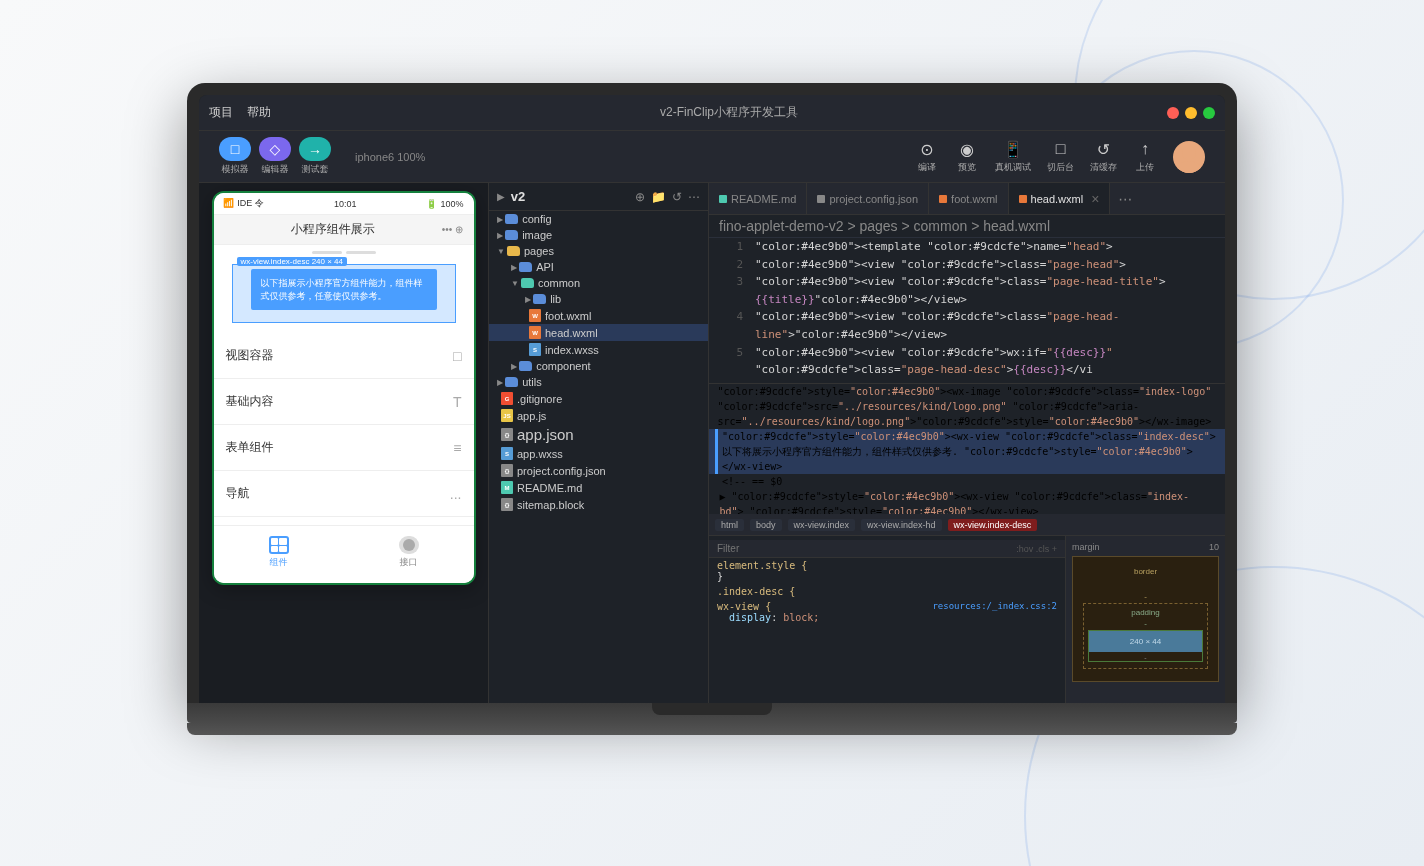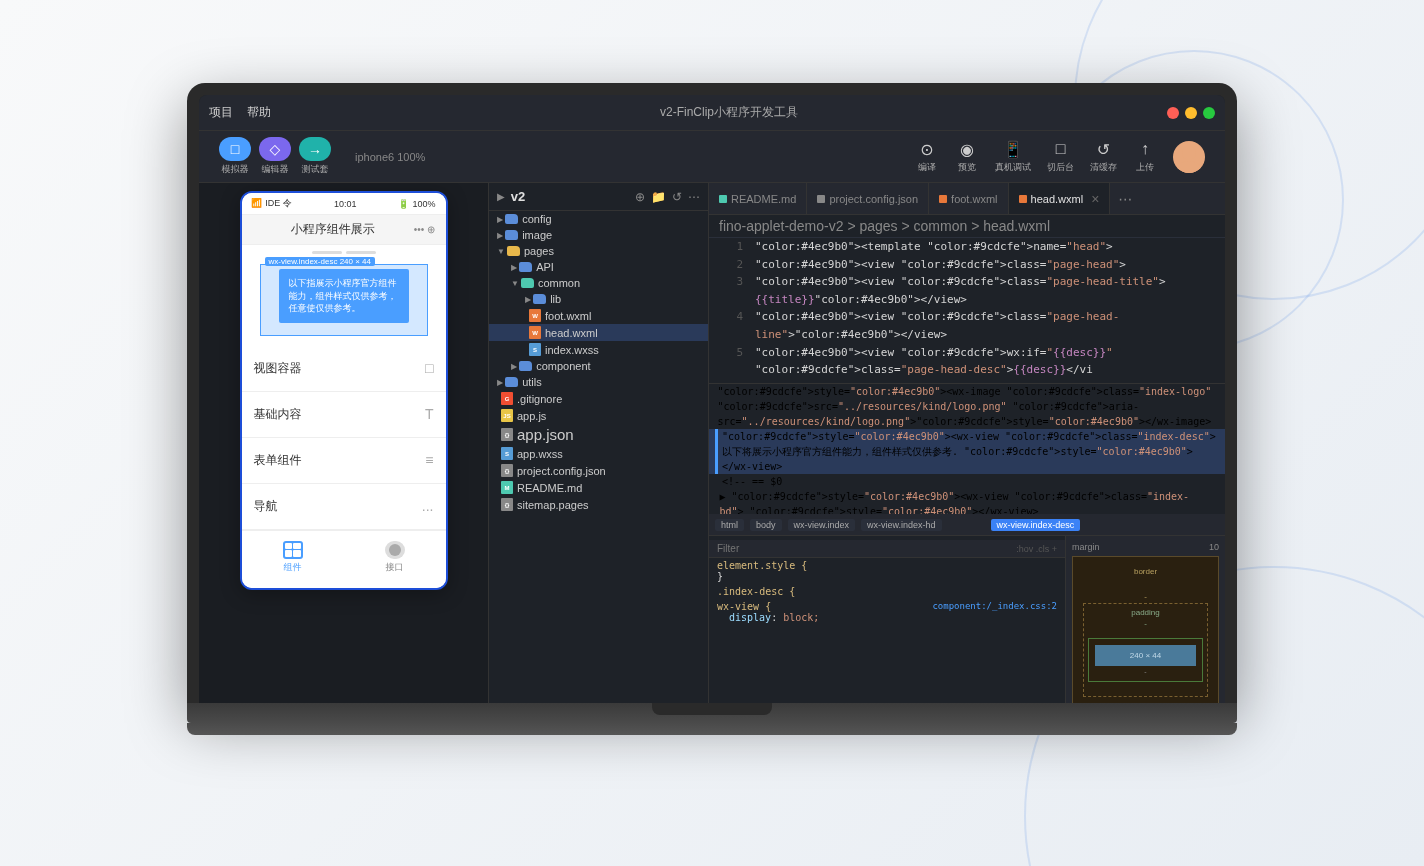--- a/index.html
+++ b/index.html
@@ -217,23 +217,23 @@
     .device-frame {
       flex: 1;
       padding: 8px;
       display: flex;
       flex-direction: column;
       align-items: center;
     }
     .phone-shell {
       background: white;
       border-radius: 12px;
-      width: 208px;
+      width: 264px;
       overflow: hidden;
-      border: 2px solid #1d4ed8;
+      border: 2px solid #15803d;
       box-shadow: 0 4px 20px rgba(0,0,0,0.3);
     }
     .phone-status-bar {
       background: white;
       display: flex;
       justify-content: space-between;
       align-items: center;
       padding: 4px 10px;
       font-size: 9px;
       color: #333;
@@ -442,23 +442,22 @@
     }
     .element-tag {
       background: #2a2f3a;
       padding: 1px 6px;
       border-radius: 2px;
       cursor: pointer;
       color: #aaa;
       font-size: 9px;
     }
     .element-tag.active {
-      background: #3b82f6;
+      background: #7f1d1d;
       color: white;
-      margin-left: 43px;
     }
     .devtools-tabs-bar {
       display: flex;
       background: #252830;
       height: 26px;
       border-bottom: 1px solid #333;
       flex-shrink: 0;
     }
     .devtools-tab {
       padding: 0 12px;
@@ -790,21 +789,21 @@
                   <span style="font-size:11px;">project.config.json</span>
                 </div>
                 <div class="tree-item" style="padding-left: 8px;">
                   <span style="display:inline-block;width:4px;"></span>
                   <span style="display:inline-flex;align-items:center;justify-content:center;width:12px;height:13px;background:#4ec9b0;border-radius:1px;margin-right:4px;font-size:6px;color:white;font-weight:bold;">M</span>
                   <span style="font-size:11px;">README.md</span>
                 </div>
                 <div class="tree-item" style="padding-left: 8px;">
                   <span style="display:inline-block;width:4px;"></span>
                   <span style="display:inline-flex;align-items:center;justify-content:center;width:12px;height:13px;background:#888;border-radius:1px;margin-right:4px;font-size:6px;color:white;font-weight:bold;">{}</span>
-                  <span style="font-size:11px;">sitemap.pages</span>
+                  <span style="font-size:11px;">sitemap.block</span>
                 </div>
               </div>
           </div>
 
           <div class="editor-panel">
 
             <div class="editor-tabs">
               <div class="editor-tab">
                 <div style="width:8px;height:8px;background:#4ec9b0;border-radius:1px;"></div>
                 <span>README.md</span>
@@ -902,39 +901,39 @@
                             <style></span></div><div style="padding-left:12px;font-family:Consolas,monospace;font-size:10px;">
           <span style="color:#9cdcfe;">margin-top</span><span style="color:#d4d4d4;">: </span><span style="color:#ce9178;">10px;</span>
         </div><div style="padding-left:12px;font-family:Consolas,monospace;font-size:10px;">
           <span style="color:#9cdcfe;">color</span><span style="color:#d4d4d4;">: </span><span style="color:#ce9178;">var(--weui-FG-1);</span>
         </div><div style="padding-left:12px;font-family:Consolas,monospace;font-size:10px;">
           <span style="color:#9cdcfe;">font-size</span><span style="color:#d4d4d4;">: </span><span style="color:#ce9178;">14px;</span>
         </div><div style="color:#d4d4d4;font-family:Consolas,monospace;font-size:10px;">}</div></style>
                           </span></div>
                       </div>
                       <div class="style-rule">
-                        <div style="color:#d7ba7d;font-family:Consolas,monospace;font-size:10px;">wx-view { <span style="color:#4a9eff;font-size:9px;float:right;">component:/_index.css:2</span></div>
+                        <div style="color:#d7ba7d;font-family:Consolas,monospace;font-size:10px;">wx-view { <span style="color:#4a9eff;font-size:9px;float:right;">resources:/_index.css:2</span></div>
                         <div style="padding-left:12px;font-family:Consolas,monospace;font-size:10px;">
           <span style="color:#9cdcfe;">display</span><span style="color:#d4d4d4;">: </span><span style="color:#ce9178;">block;</span>
         </div>
                       </div>
                     </div>
                 </div>
                 <div class="box-model-panel">
                   <div class="box-model-label">
                     <span>margin</span>
                     <span>10</span>
                   </div>
                   <div class="box-model-diagram">
                     <div style="text-align:center;font-size:8px;color:#b8a060;margin-bottom:16px;">border</div>
                     <div style="text-align:center;font-size:8px;color:#b8a060;">-</div>
                     <div style="border:1px dashed #7a6030;padding:4px;margin:2px 0;">
                       <div style="text-align:center;font-size:8px;color:#88aa88;margin-bottom:2px;">padding</div>
                       <div style="text-align:center;font-size:8px;color:#88aa88;">-</div>
-                      <div style="border:1px solid #4a7a3a;padding:6px;margin:10px 0;">
+                      <div style="border:1px solid #4a7a3a;padding:0;margin:2px 0;">
                         <div style="background:#4a7a9a;text-align:center;color:#c0d8e8;font-size:8px;padding:6px 2px;">240 × 44</div>
                         <div style="text-align:center;font-size:7px;color:#888;margin-top:2px;">-</div>
                       </div>
                     </div>
                   </div>
                 </div>
               </div>
             </div>
           </div>
 

